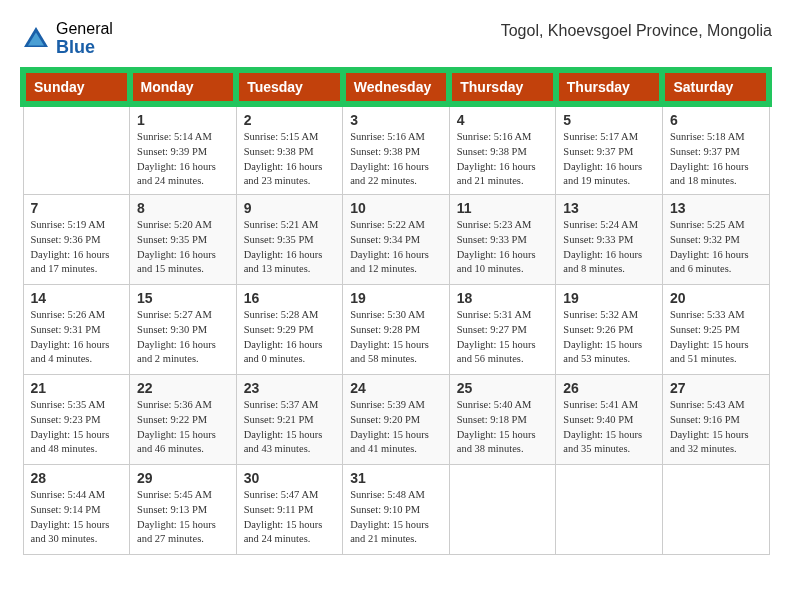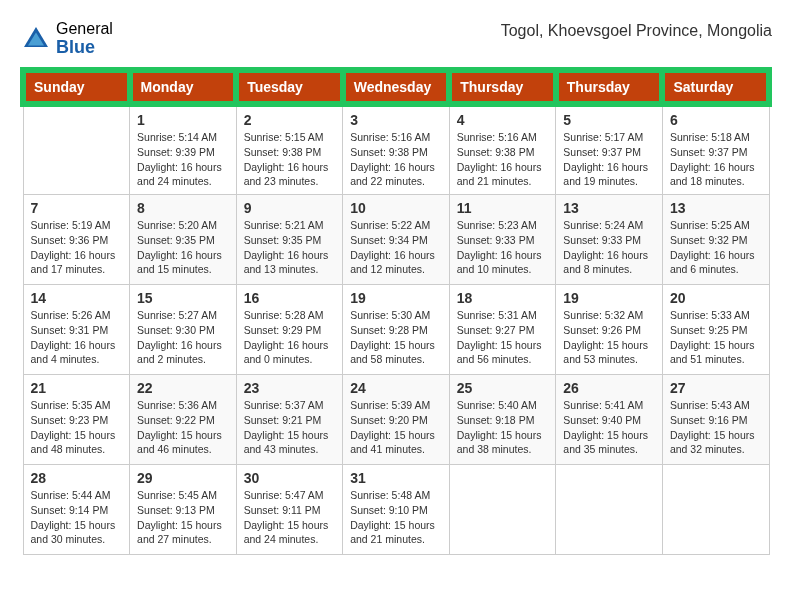--- a/index.html
+++ b/index.html
@@ -74,20 +74,21 @@
     .day-number {
       font-weight: bold;
       font-size: 14px;
       margin-bottom: 2px;
       display: block;
     }
     .cell-text {
       font-size: 10.5px;
       line-height: 1.4;
       color: #333;
+      font-family: Liberation Serif, serif;
     }
     tr:nth-child(even) td {
       background-color: #f9f9f9;
     }
     tr td:first-child {
       background-color: #fff;
     }
     .empty-cell {
       background: #fff;
     }

